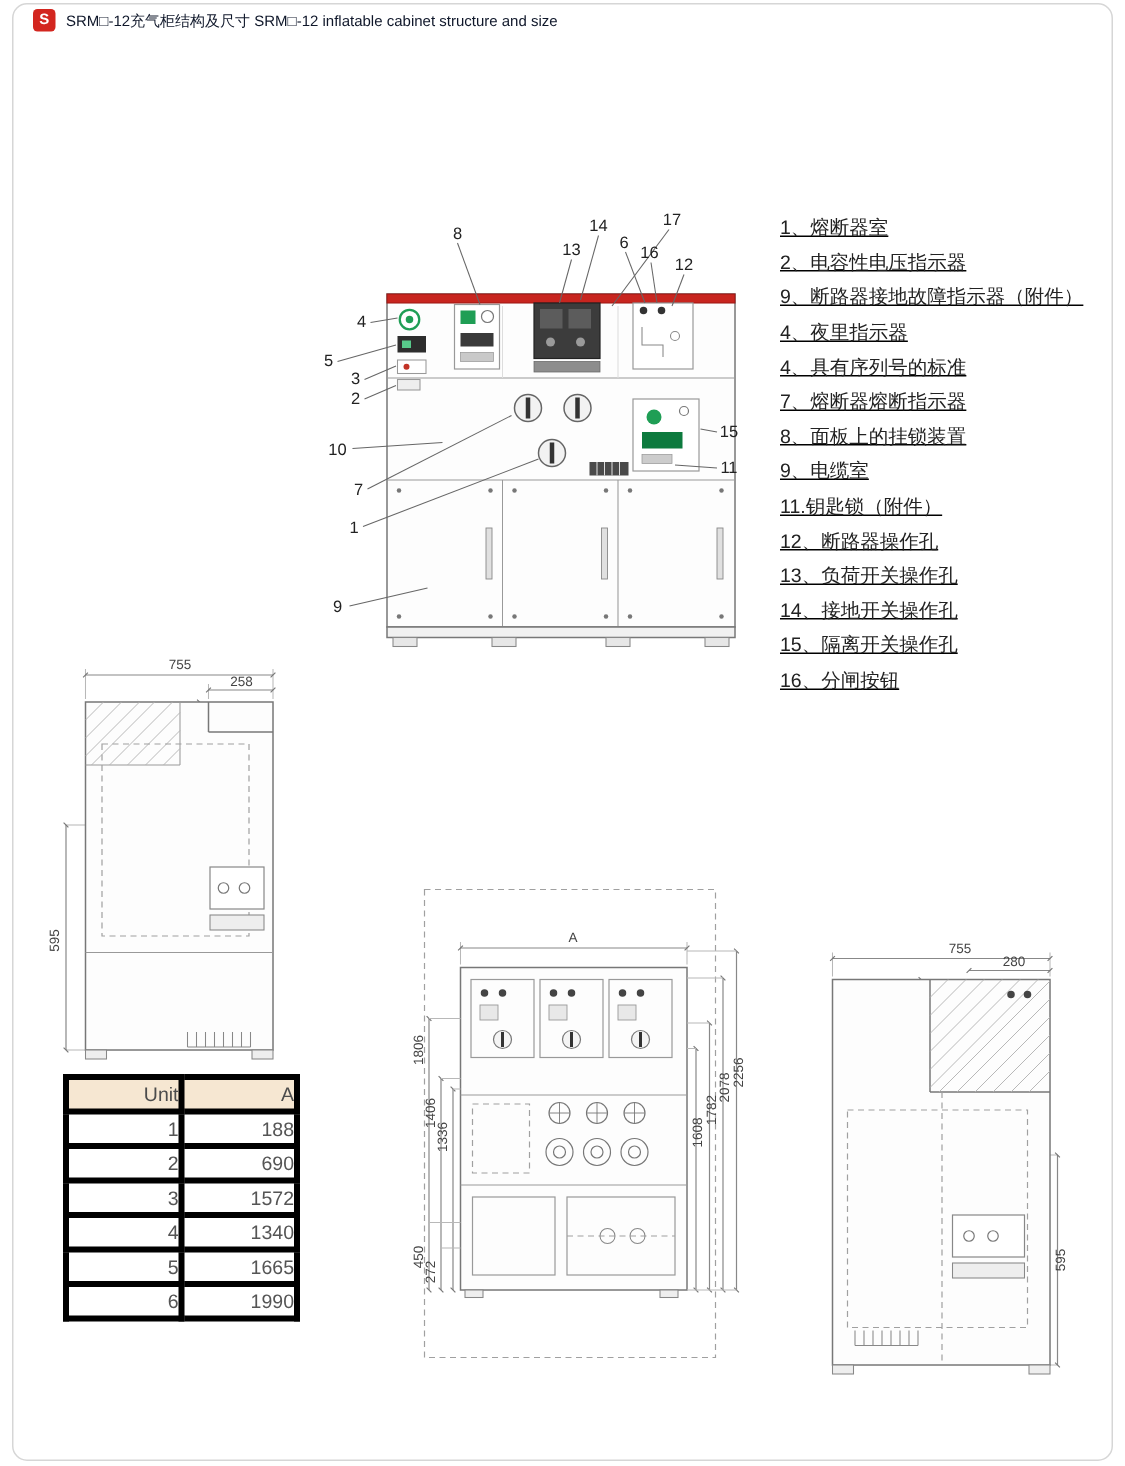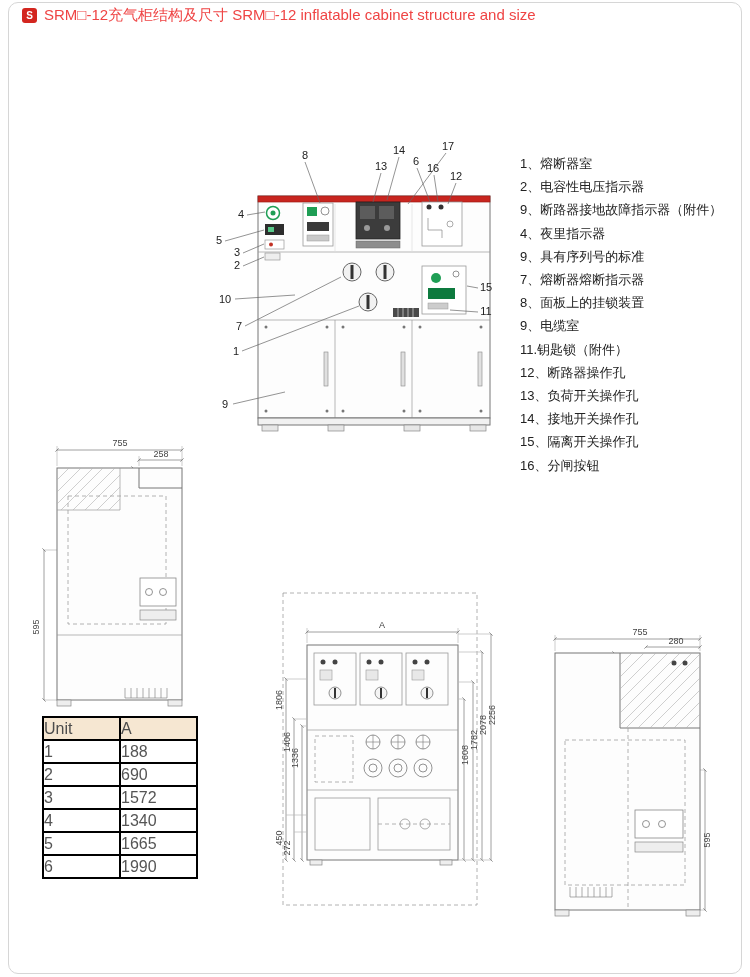--- a/index.html
+++ b/index.html
@@ -3,37 +3,37 @@
 <meta charset="utf-8">
 <style>
   * { margin:0; padding:0; box-sizing:border-box; }
   html,body { width:750px; height:977px; background:#ffffff;
     font-family:"Liberation Sans", sans-serif; position:relative; overflow:hidden; }
   .page-border { position:absolute; left:8px; top:2px; width:734px; height:972px;
     border:1px solid #d6d6d6; border-radius:10px; pointer-events:none; }
   .header { position:absolute; left:22px; top:6px; display:flex; align-items:center; gap:7px; }
   .logo { width:15px; height:15px; background:#d3261f; color:#fff; border-radius:3px;
     font-size:10px; font-weight:bold; display:flex; align-items:center; justify-content:center; }
-  .title { color:#ef4444; font-size:15px; white-space:nowrap; }
-  .legend { position:absolute; left:520px; top:152px; width:220px; }
+  .title { color:#0f172a; font-size:10px; white-space:nowrap; }
+  .legend { position:absolute; left:520px; top:140px; width:220px;text-decoration:underline; }
   .legend-item { font-size:13px; color:#222; line-height:23.2px; white-space:nowrap; }
   .svg-abs { position:absolute; }
   svg text { font-family:"Liberation Sans", sans-serif; }
   .co  { font-size:11px; fill:#222; }
   .dim { font-size:9px;  fill:#444; }
   .ldr { stroke:#666; stroke-width:0.7; }
   .ln  { stroke:#777; stroke-width:1; fill:none; }
   .lnl { stroke:#999; stroke-width:0.7; fill:none; }
   .ext { stroke:#b8b8b8; stroke-width:0.7; }
   .dln { stroke:#888; stroke-width:0.8; }
   .dsh { stroke:#a0a0a0; stroke-width:0.8; fill:none; stroke-dasharray:4 3; }
   .hat { stroke:#b0b0b0; stroke-width:0.6; }
   .dim-table { position:absolute; left:42px; top:716px; border-collapse:collapse; }
-  .dim-table th, .dim-table td { width:77px; height:23px; border:2px solid #000000;
-    font-size:16px; color:#555; text-align:left; font-weight:normal; }
+  .dim-table th, .dim-table td { width:77px; height:23px; border:4px solid #000000;
+    font-size:13px; color:#555; text-align:right; font-weight:normal; }
   .dim-table th { background:#f6e7d2; color:#4c4c4c; }
 </style>
 </head>
 <body>
 
 <div class="page-border"></div>
 
 <svg width="0" height="0" style="position:absolute">
   <defs>
     <marker id="tick" markerWidth="7" markerHeight="7" refX="3.5" refY="3.5" orient="auto">
@@ -171,21 +171,21 @@
     <text class="co" x="276" y="151">15</text>
     <text class="co" x="276" y="175">11</text>
   </g>
 </svg>
 
 <div class="legend">
   <div class="legend-item">1、熔断器室</div>
   <div class="legend-item">2、电容性电压指示器</div>
   <div class="legend-item">9、断路器接地故障指示器（附件）</div>
   <div class="legend-item">4、夜里指示器</div>
-  <div class="legend-item">9、具有序列号的标准</div>
+  <div class="legend-item">4、具有序列号的标准</div>
   <div class="legend-item">7、熔断器熔断指示器</div>
   <div class="legend-item">8、面板上的挂锁装置</div>
   <div class="legend-item">9、电缆室</div>
   <div class="legend-item">11.钥匙锁（附件）</div>
   <div class="legend-item">12、断路器操作孔</div>
   <div class="legend-item">13、负荷开关操作孔</div>
   <div class="legend-item">14、接地开关操作孔</div>
   <div class="legend-item">15、隔离开关操作孔</div>
   <div class="legend-item">16、分闸按钮</div>
 </div>

